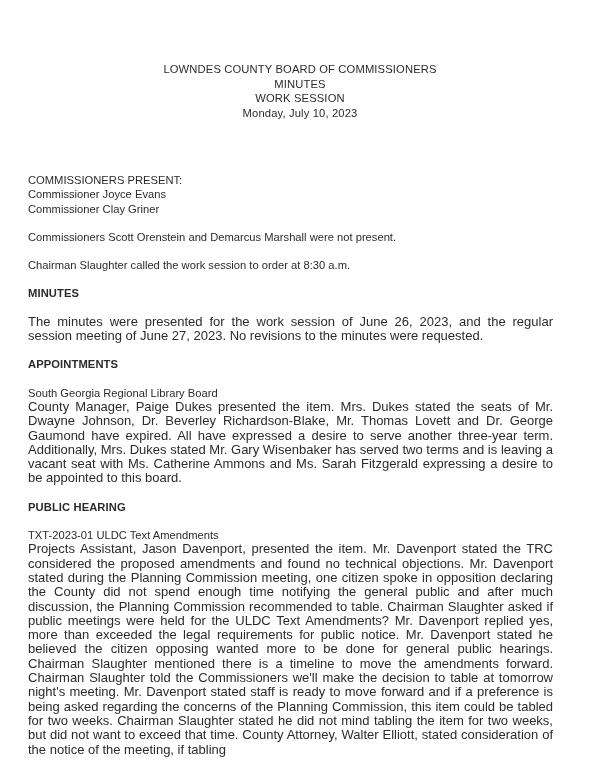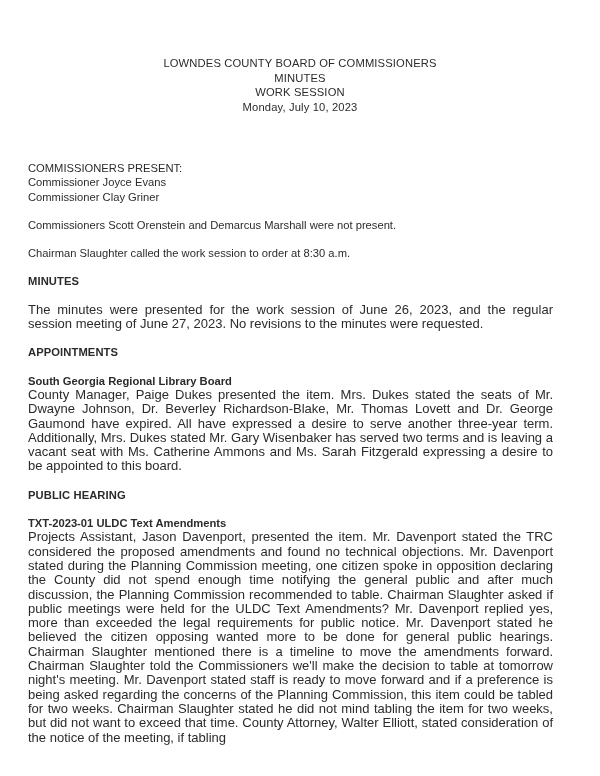--- a/index.html
+++ b/index.html
@@ -24,21 +24,21 @@
     width: 600px;
     height: 776px;
     background: #fff;
     padding: 0;
     box-sizing: border-box;
   }
 
   
   .title-block {
     text-align: center;
-    margin: 6px;
+    margin: 12px;
     padding-top: 50px;
   }
   .title-line {
     font-size: 11.2px;
     line-height: 14.5px;
     letter-spacing: 0.15px;
     white-space: nowrap;
   }
 
   
@@ -60,21 +60,21 @@
   }
 
   .section-heading {
     font-weight: bold;
     font-size: 11.2px;
     line-height: 14.3px;
     letter-spacing: 0.1px;
   }
 
   .sub-heading {
-    font-weight: bold;
+    font-weight: normal;
     font-size: 11.2px;
     line-height: 14.3px;
   }
 
   .para {
     font-size: 13px;
     line-height: 14.3px;
     text-align: justify;
     text-justify: inter-word;
     margin: 0;

